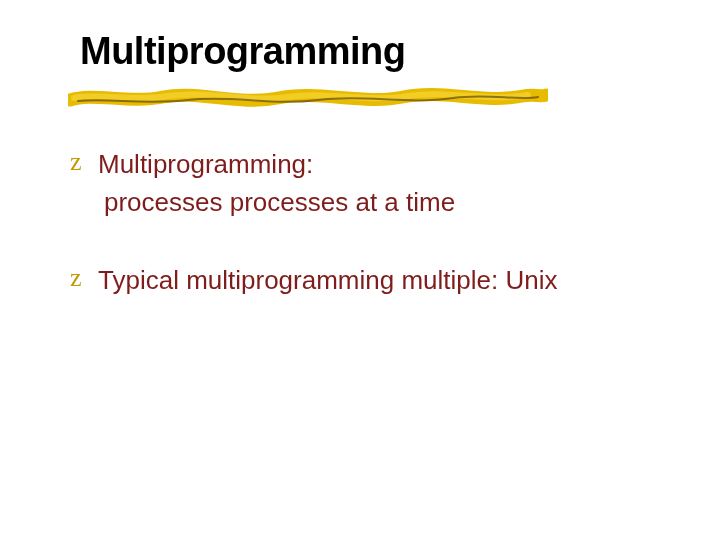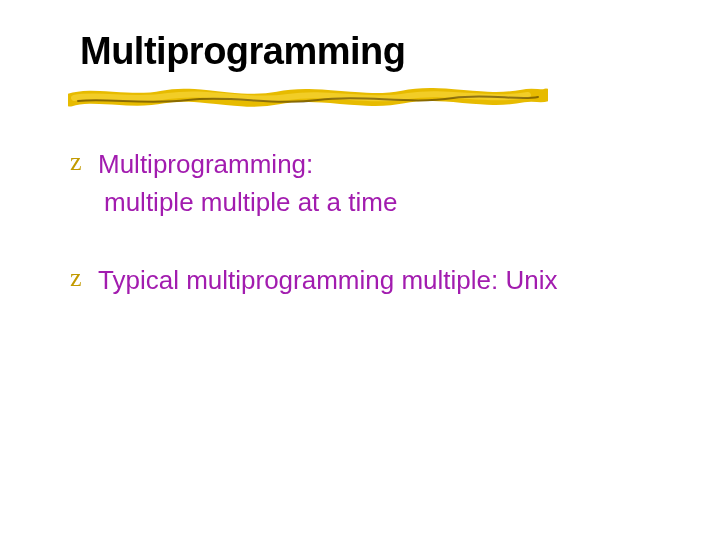--- a/index.html
+++ b/index.html
@@ -53,21 +53,21 @@
     font-family: "Zapf Dingbats", "Wingdings", serif;
     color: #c29a00;
     font-size: 26px;
     line-height: 34px;
     width: 28px;
     flex: 0 0 28px;
   }
   .bullet-body {
     font-size: 26px;
     line-height: 38px;
-    color: #a21caf;
+    color: #7f1d1d;
     font-family: Verdana, Arial, sans-serif;
   }
   .bullet-line1 { display: block; }
   .bullet-line2 { display: block; padding-left: 6px; }
 </style>
 </head>
 <body>
 
 <div class="slide">
 
@@ -82,21 +82,21 @@
       <path d="M10 15 C 40 12, 80 19, 120 14 C 165 9, 205 20, 250 14 C 295 8, 340 19, 385 12 C 420 7, 450 15, 470 11" fill="none" stroke="#2b1a00" stroke-width="2" stroke-linecap="round" opacity="0.5"></path>
     </svg>
   </div>
 
   <div class="body">
 
     <div class="bullet">
       <span class="bullet-mark">z</span>
       <span class="bullet-body">
         <span class="bullet-line1">Multiprogramming:</span>
-        <span class="bullet-line2">multiple multiple at a time</span>
+        <span class="bullet-line2">processes processes at a time</span>
       </span>
     </div>
 
     <div class="bullet">
       <span class="bullet-mark">z</span>
       <span class="bullet-body">
         <span class="bullet-line1">Typical multiprogramming multiple: Unix</span>
         <span class="bullet-line2"></span>
       </span>
     </div>

